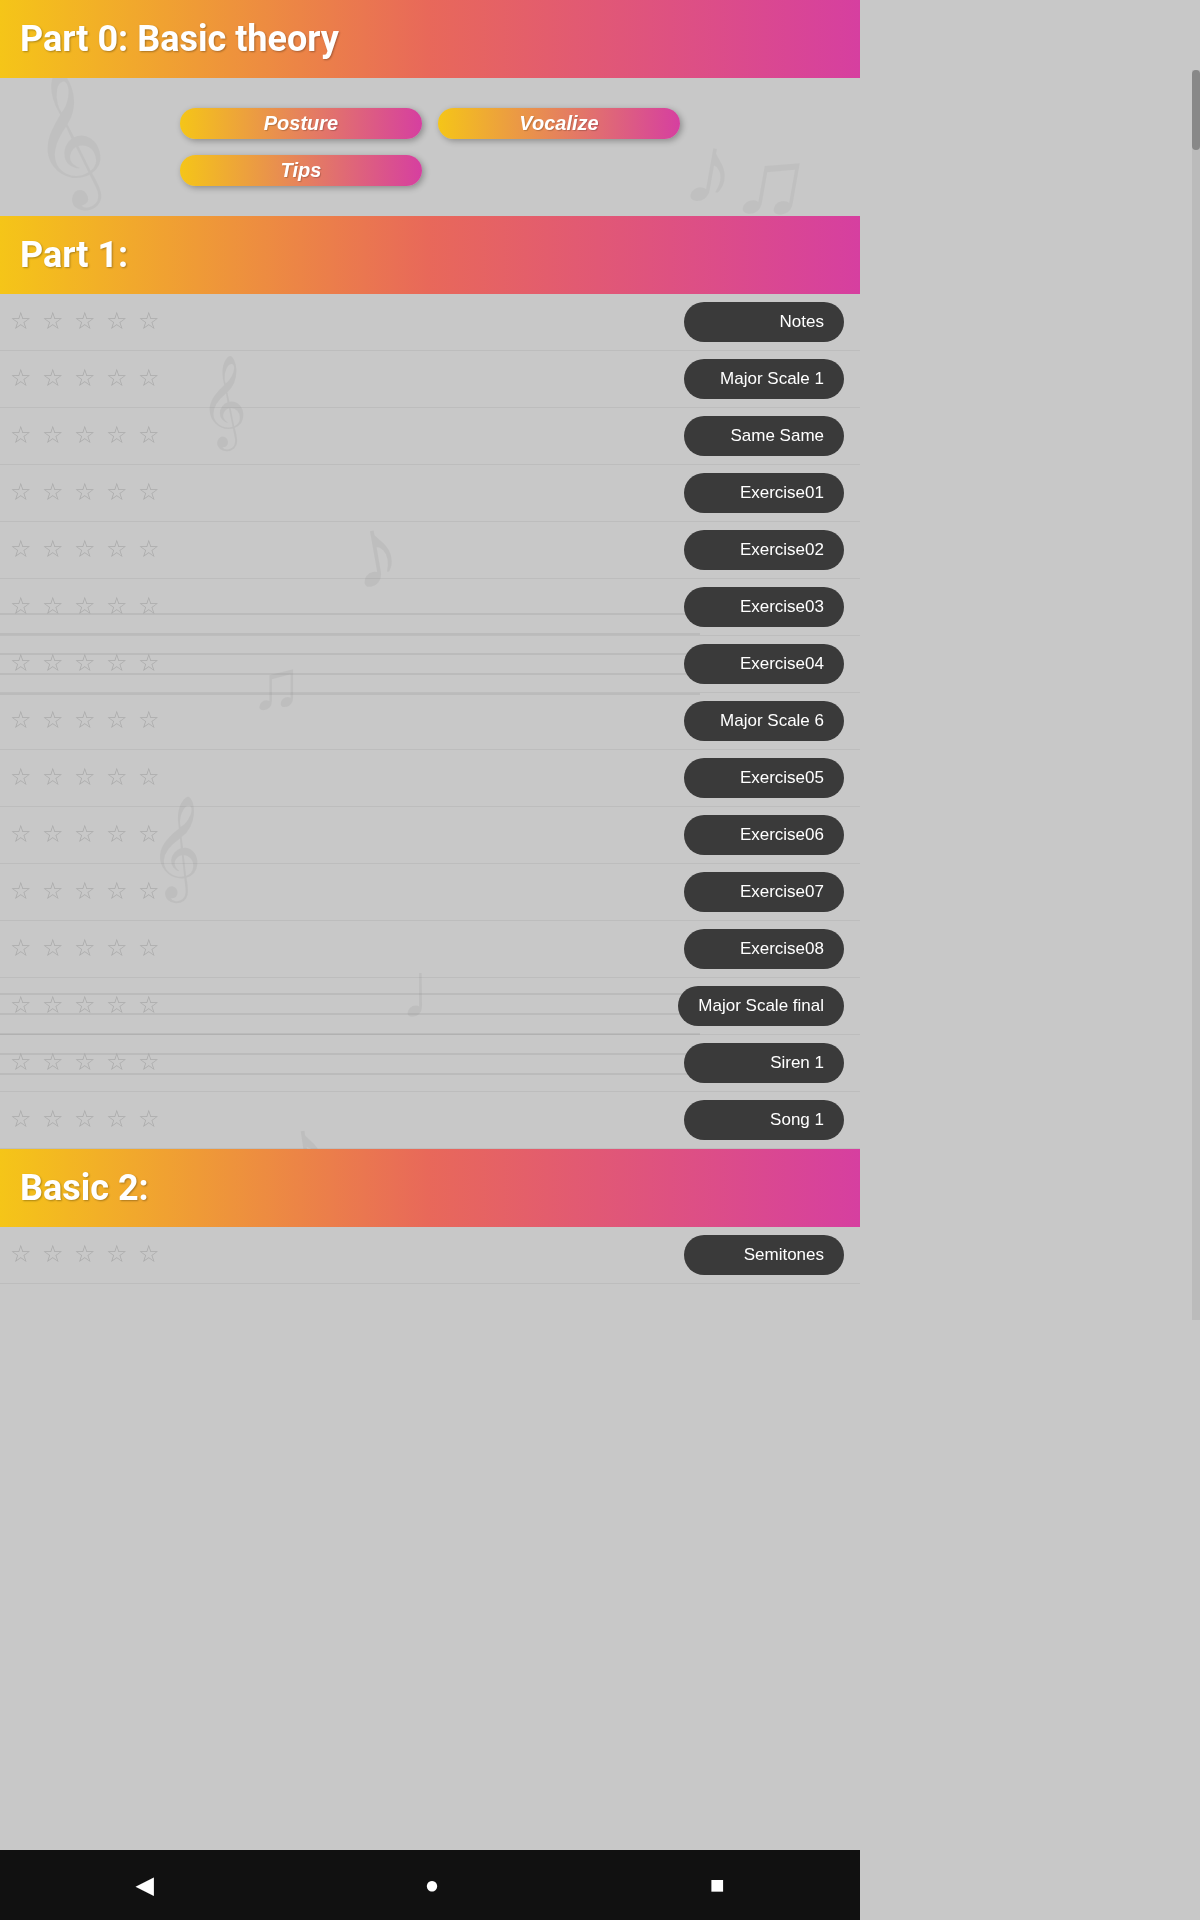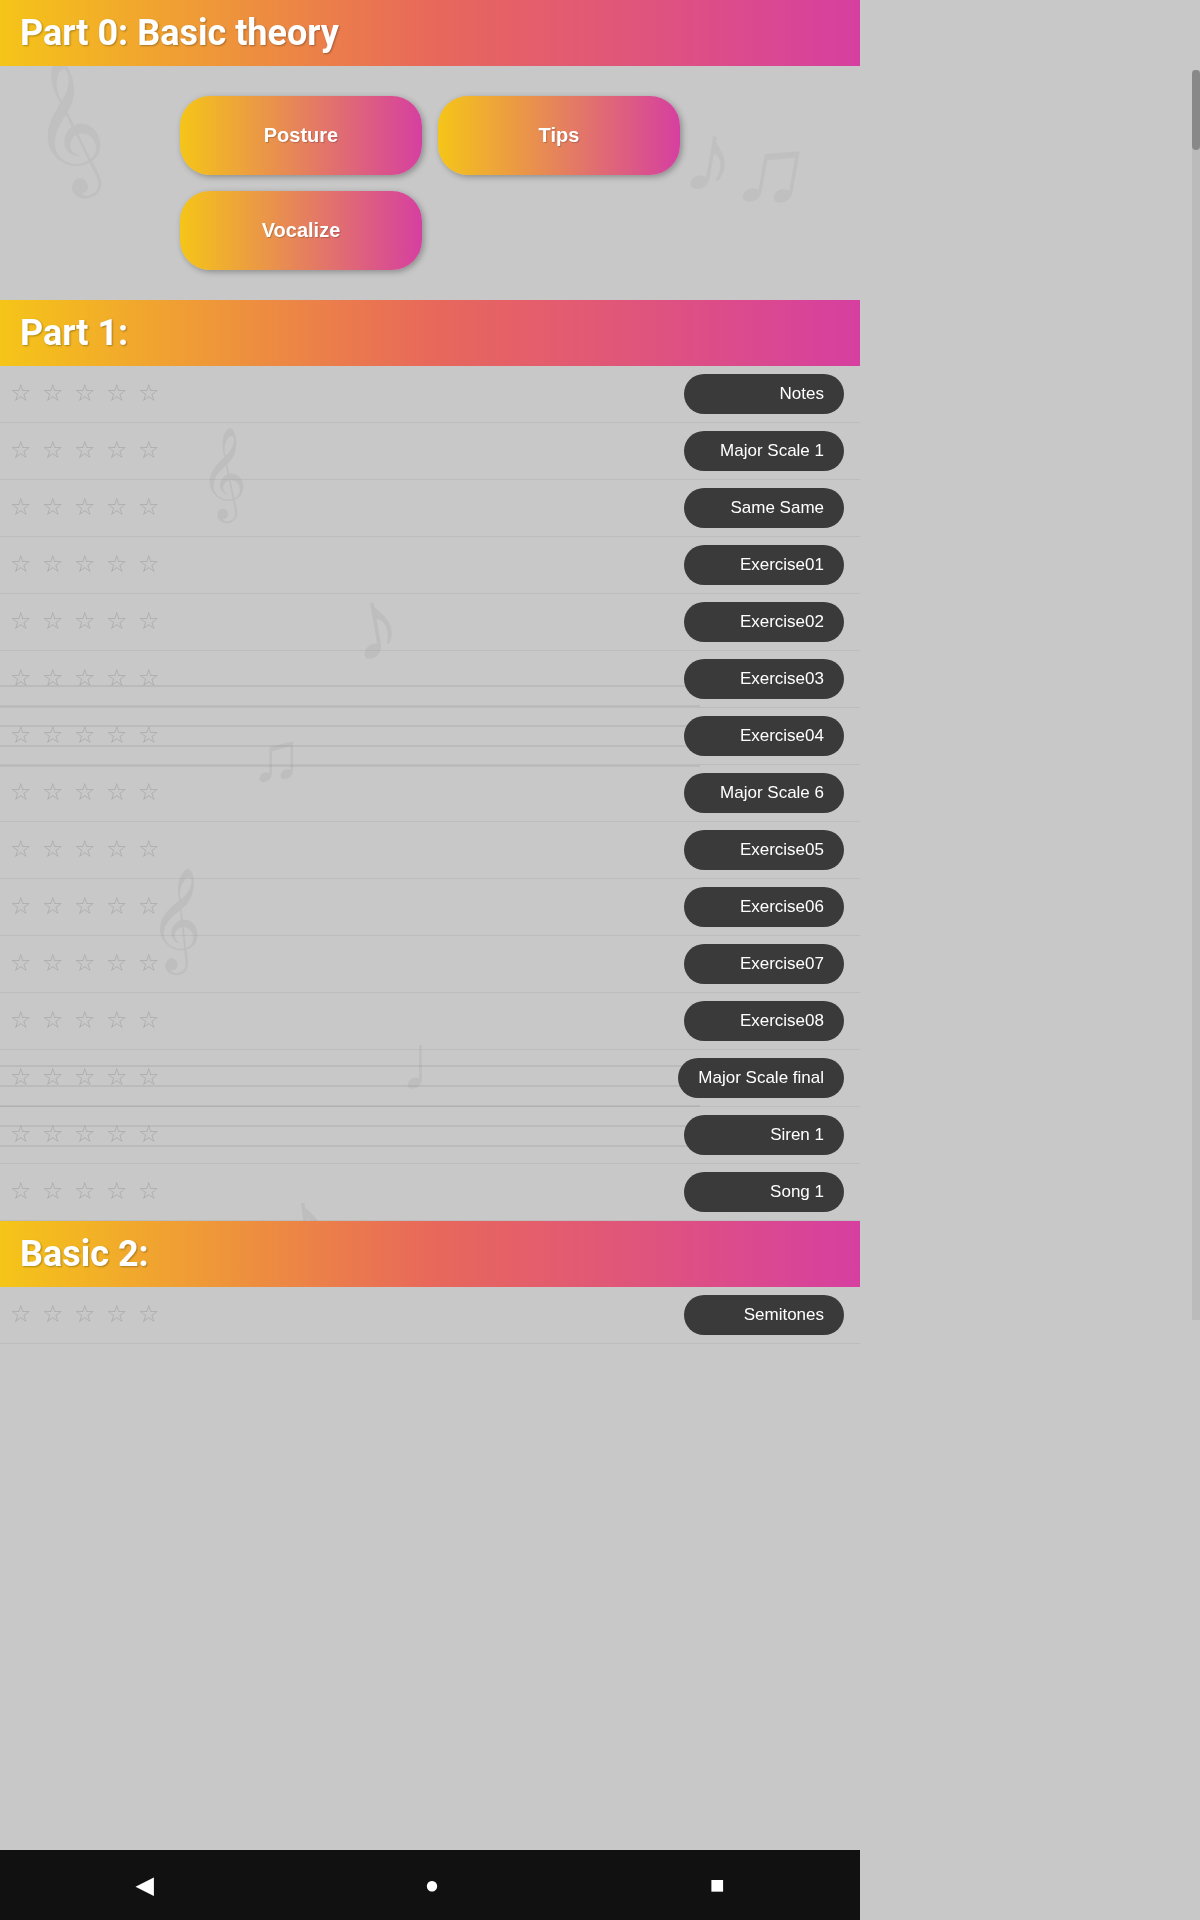--- a/index.html
+++ b/index.html
@@ -8,21 +8,21 @@
       min-height: 1390px;
       background: #c8c8c8;
       font-family: 'Roboto', Arial, sans-serif;
       position: relative;
       overflow-x: hidden;
     }
 
     
     .part-header {
       width: 100%;
-      padding: 12px 20px;
+      padding: 18px 20px;
       background: linear-gradient(to right, #f5c518, #e8685a, #d63fa0);
       position: relative;
       z-index: 2;
     }
     .part-header-text {
       font-size: 36px;
       font-weight: bold;
       color: white;
       text-shadow: 1px 1px 2px rgba(0,0,0,0.3);
     }
@@ -67,28 +67,29 @@
       gap: 16px;
       max-width: 500px;
       margin: 0 auto;
       position: relative;
       z-index: 1;
     }
 
     .pill-button {
       border: none;
       border-radius: 30px;
-      padding: 28px 20px;
+      padding: 4px 20px;
       font-size: 20px;
       font-weight: 600;
       color: white;
       cursor: pointer;
       background: linear-gradient(to right, #f5c518, #d63fa0);
       text-shadow: 1px 1px 1px rgba(0,0,0,0.2);
       box-shadow: 2px 2px 6px rgba(0,0,0,0.3);
+      font-style: italic;
     }
 
     
     .list-section {
       background: #c8c8c8;
       position: relative;
     }
 
     .list-row {
       display: flex;
@@ -191,22 +192,22 @@
   <span class="part-header-text">Part 0: Basic theory</span>
 </div>
 
 <div class="part0-section">
   <div class="music-bg">
     <span class="music-bg-inner">𝄞</span>
     <span class="music-bg-inner2">♪♫</span>
   </div>
   <div class="buttons-grid">
     <button class="pill-button">Posture</button>
+    <button class="pill-button">Vocalize</button>
     <button class="pill-button">Tips</button>
-    <button class="pill-button">Vocalize</button>
   </div>
 </div>
 
 <div class="part-header">
   <span class="part-header-text">Part 1:</span>
 </div>
 
 <div class="list-section">
 
   <div class="list-music-bg">

